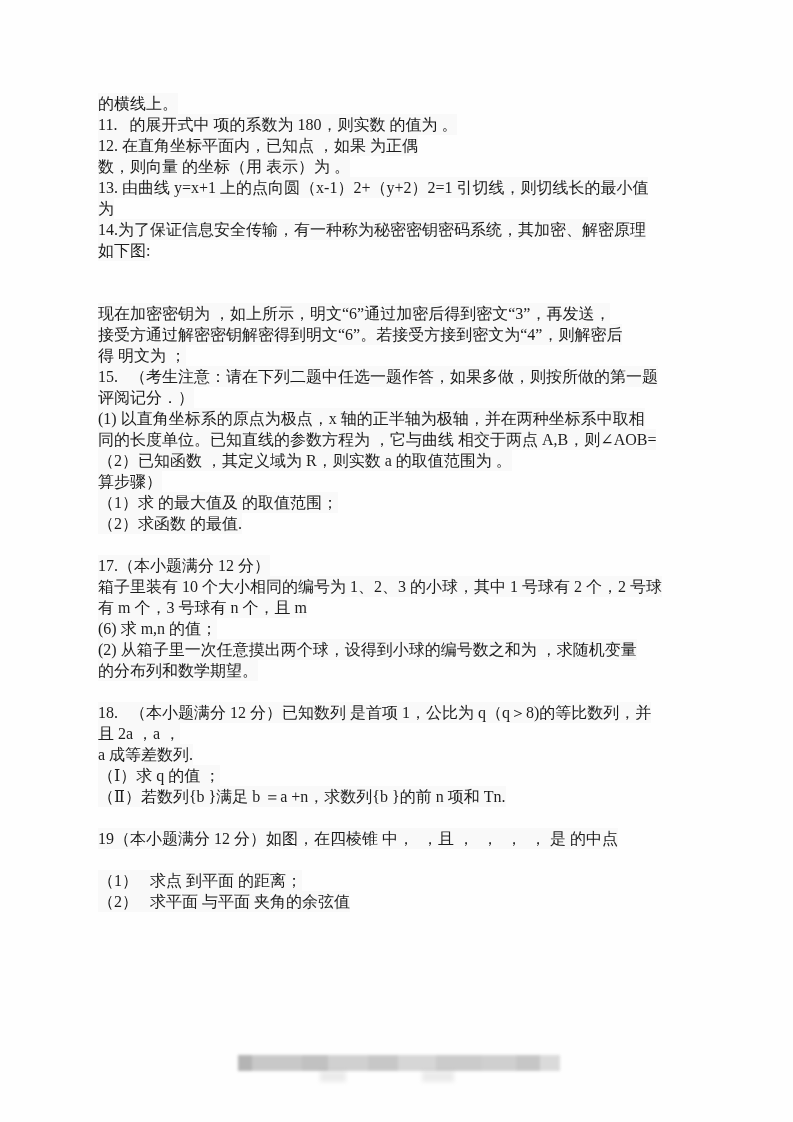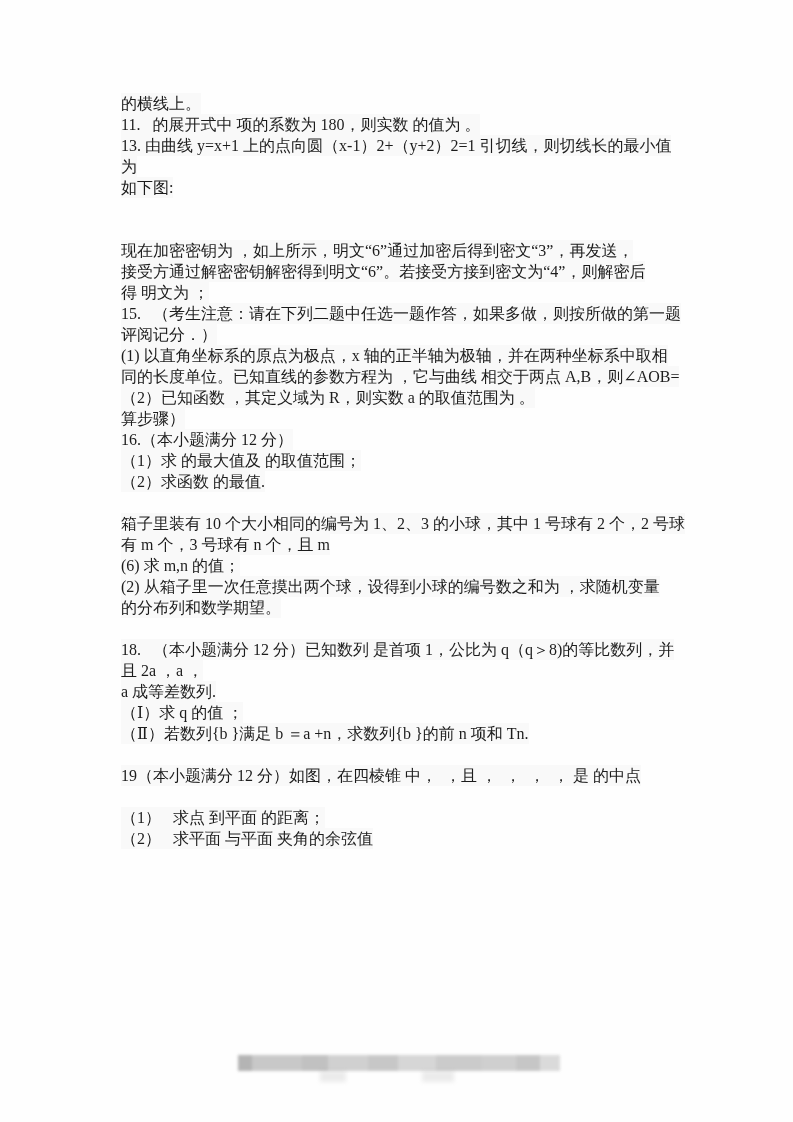--- a/index.html
+++ b/index.html
@@ -17,21 +17,21 @@
   .page {
     position: absolute;
     left: 0;
     top: 0;
     width: 793px;
     height: 1122px;
     background: #fefefe;
   }
   .text-block {
     position: absolute;
-    left: 121px;
+    left: 98px;
     top: 93px;
     width: 600px;
     color: #1c1c1c;
     font-size: 16px;
   }
   .line {
     height: 21px;
     line-height: 21px;
     white-space: pre;
     width: fit-content;
@@ -76,38 +76,41 @@
     height: 11px;
   }
 </style>
 </head>
 <body style="background: rgb(254, 254, 254);">
 
 <div class="page">
   <div class="text-block" id="doc-lines" style="color: rgb(28, 28, 28);">
       <div class="line">的横线上。</div>
       <div class="line">11.   的展开式中 项的系数为 180，则实数 的值为 。</div>
+      <div class="line">12. 在直角坐标平面内，已知点 ，如果 为正偶</div>
+      <div class="line">数，则向量 的坐标（用 表示）为 。</div>
       <div class="line">13. 由曲线 y=x+1 上的点向圆（x-1）2+（y+2）2=1 引切线，则切线长的最小值</div>
       <div class="line">为</div>
+      <div class="line">14.为了保证信息安全传输，有一种称为秘密密钥密码系统，其加密、解密原理</div>
       <div class="line">如下图:</div>
       <div class="line"></div>
       <div class="line"></div>
       <div class="line">现在加密密钥为 ，如上所示，明文“6”通过加密后得到密文“3”，再发送，</div>
       <div class="line">接受方通过解密密钥解密得到明文“6”。若接受方接到密文为“4”，则解密后</div>
       <div class="line">得 明文为 ；</div>
       <div class="line">15.   （考生注意：请在下列二题中任选一题作答，如果多做，则按所做的第一题</div>
       <div class="line">评阅记分．）</div>
       <div class="line">(1) 以直角坐标系的原点为极点，x 轴的正半轴为极轴，并在两种坐标系中取相</div>
       <div class="line">同的长度单位。已知直线的参数方程为 ，它与曲线 相交于两点 A,B，则∠AOB=</div>
       <div class="line">（2）已知函数 ，其定义域为 R，则实数 a 的取值范围为 。</div>
       <div class="line">算步骤）</div>
-      <div class="line">16.（本小题满分 12 分）</div>
       <div class="line">（1）求 的最大值及 的取值范围；</div>
       <div class="line">（2）求函数 的最值.</div>
       <div class="line"></div>
+      <div class="line">17.（本小题满分 12 分）</div>
       <div class="line">箱子里装有 10 个大小相同的编号为 1、2、3 的小球，其中 1 号球有 2 个，2 号球</div>
       <div class="line">有 m 个，3 号球有 n 个，且 m</div>
       <div class="line">(6) 求 m,n 的值；</div>
       <div class="line">(2) 从箱子里一次任意摸出两个球，设得到小球的编号数之和为 ，求随机变量</div>
       <div class="line">的分布列和数学期望。</div>
       <div class="line"></div>
       <div class="line">18.   （本小题满分 12 分）已知数列 是首项 1，公比为 q（q＞8)的等比数列，并</div>
       <div class="line">且 2a ，a ，</div>
       <div class="line">a 成等差数列.</div>
       <div class="line">（Ⅰ）求 q 的值 ；</div>

